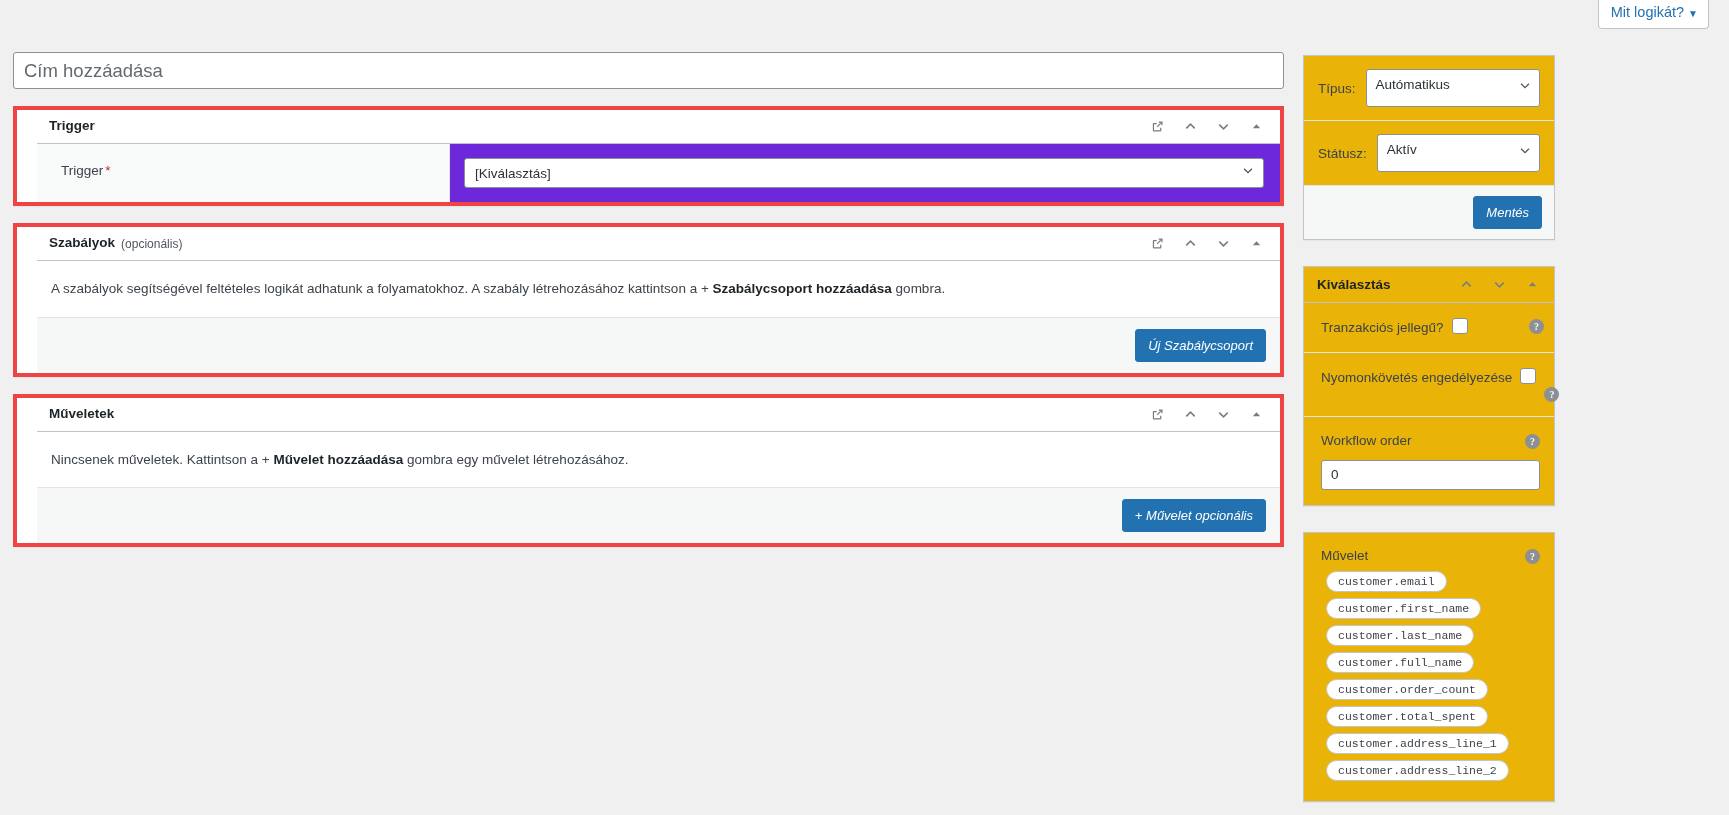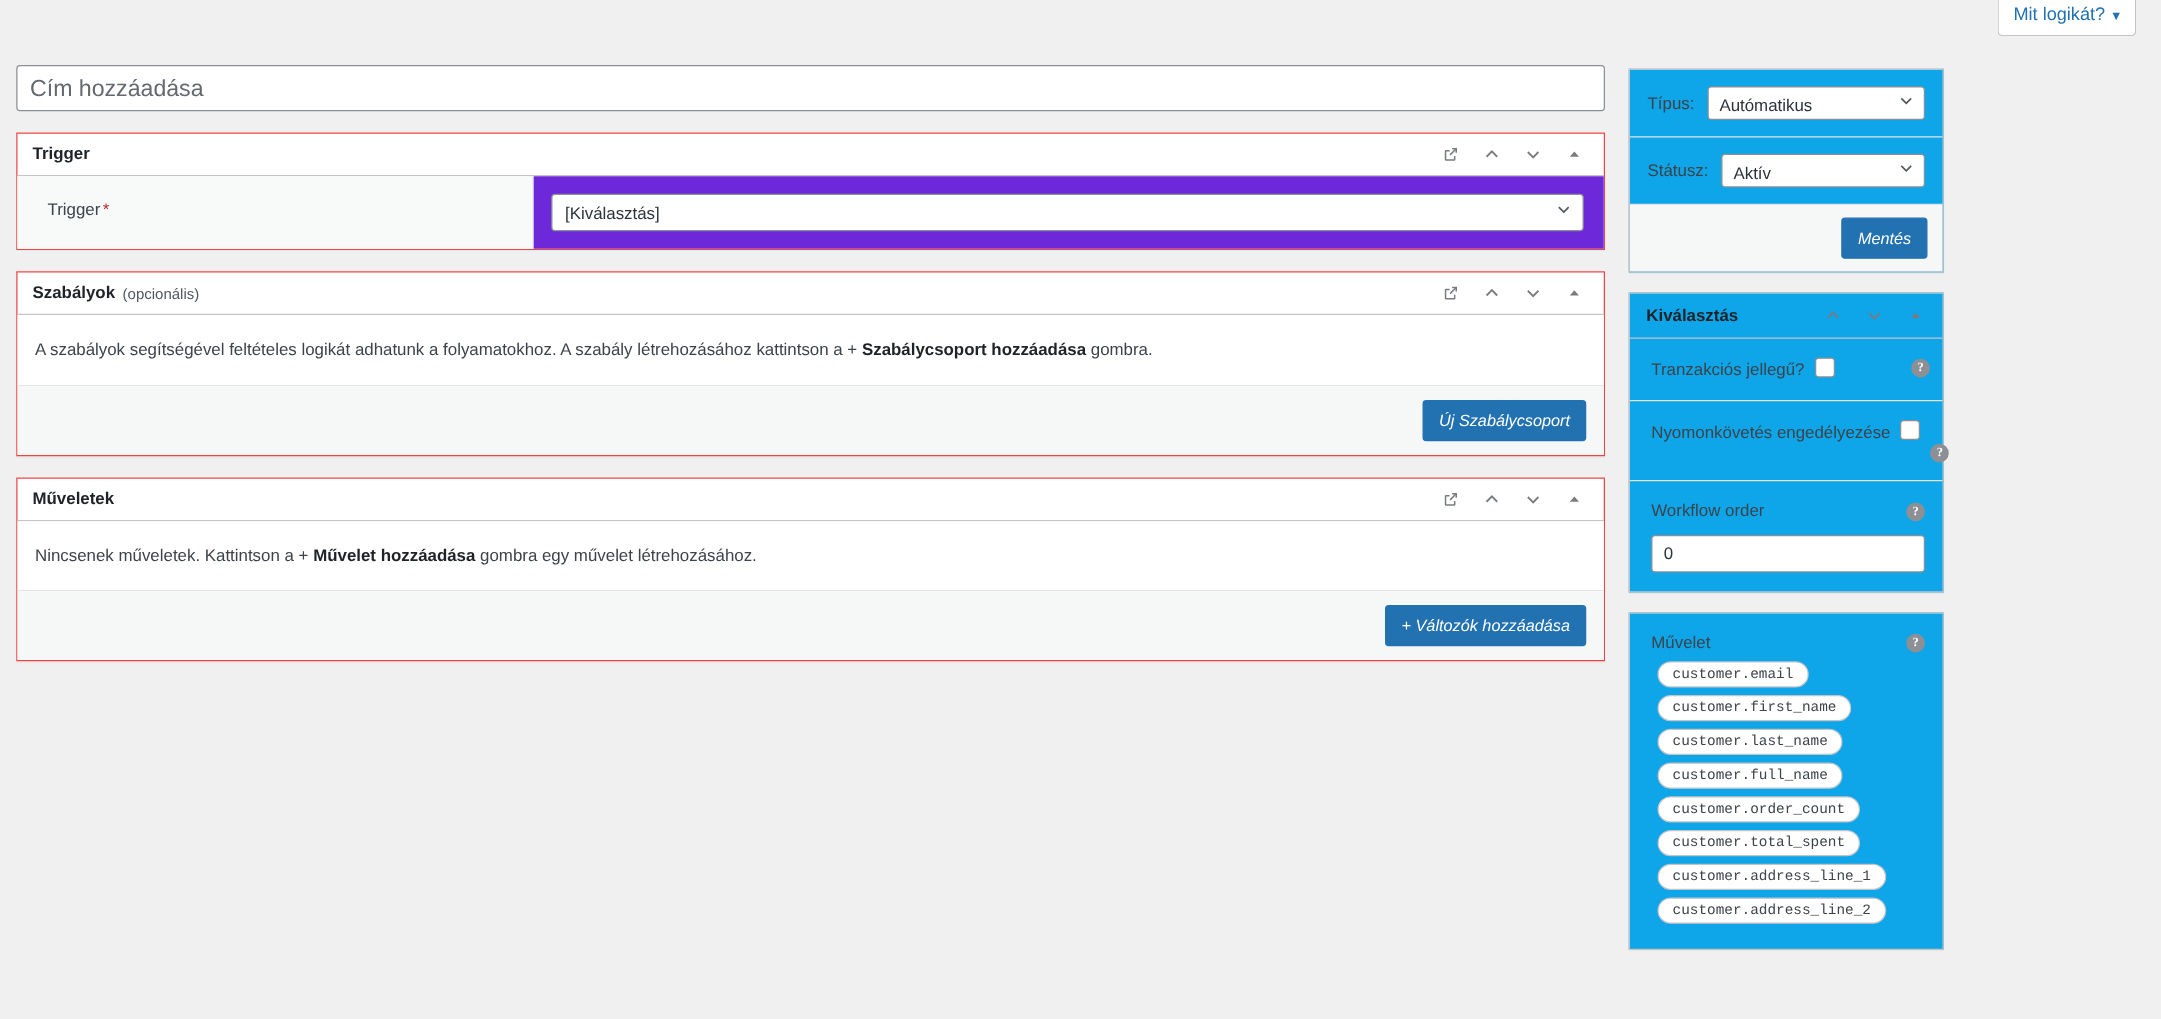--- a/index.html
+++ b/index.html
@@ -70,23 +70,24 @@
     border: 1px solid #8c8f94;
     border-radius: 3px;
     outline: none;
     font-family: "Liberation Sans", sans-serif;
   }
   .title-input::placeholder { color: #646970; opacity: 1; }
 
   
   .panel {
     background: #fff;
-    border: 1px solid #ef4444;
+    border: 4px solid #ef4444;
     margin-top: 17px;
     box-shadow: 0 1px 1px rgba(0,0,0,.04);
+    padding-left: 20px;
   }
   .panel-header {
     display: flex; align-items: center;
     height: 34px;
     padding: 0 6px 0 12px;
     border-bottom: 1px solid #c3c4c7;
   }
   .panel-header .ttl {
     font-size: 13.5px;
     font-weight: 700;
@@ -172,40 +173,40 @@
     font-family: "Liberation Sans", sans-serif;
     font-style: italic;
   }
 
   
   .side-col {
     position: absolute; left: 1303px; top: 55px;
     width: 252px;
   }
   .side-box {
-    background: #0ea5e9;
+    background: #eab308;
     border: 1px solid #c3c4c7;
-    margin-bottom: 16px;
+    margin-bottom: 26px;
     box-shadow: 0 1px 1px rgba(0,0,0,.04);
   }
   .side-row {
     display: flex; align-items: center;
     padding: 13px 14px;
     border-bottom: 1px solid #e3e4e6;
   }
   .side-row .lbl {
     font-size: 13.5px;
     color: #3c434a;
     margin-right: 10px;
     white-space: nowrap;
   }
   .side-sel {
     position: relative;
     flex: 1;
-    height: 27px;
+    height: 38px;
     background: #fff;
     border: 1px solid #8c8f94;
     border-radius: 3px;
     font-size: 13.5px;
     color: #2c3338;
     padding: 4px 14px 4px 9px;
     line-height: 21px;
     cursor: pointer;
   }
   .side-sel .chev { position: absolute; right: 7px; top: 50%; transform: translateY(-50%); color: #50575e; }
@@ -420,21 +421,21 @@
             <svg width="11" height="11" viewBox="0 0 12 12" fill="currentColor">
                 <path d="M6 3.5L10 8H2z"></path>
               </svg>
           </span>
         </span>
       </div>
       <div class="panel-body">
         <span>Nincsenek műveletek. Kattintson a + </span><b>Művelet hozzáadása</b><span> gombra egy művelet létrehozásához.</span>
       </div>
       <div class="panel-foot">
-        <button class="btn-primary">+ Változók hozzáadása</button>
+        <button class="btn-primary">+ Művelet opcionális</button>
       </div>
     </div>
 
   </div>
 
   <div class="side-col">
 
     <div class="side-box">
       <div class="side-row">
         <span class="lbl">Típus:</span>

